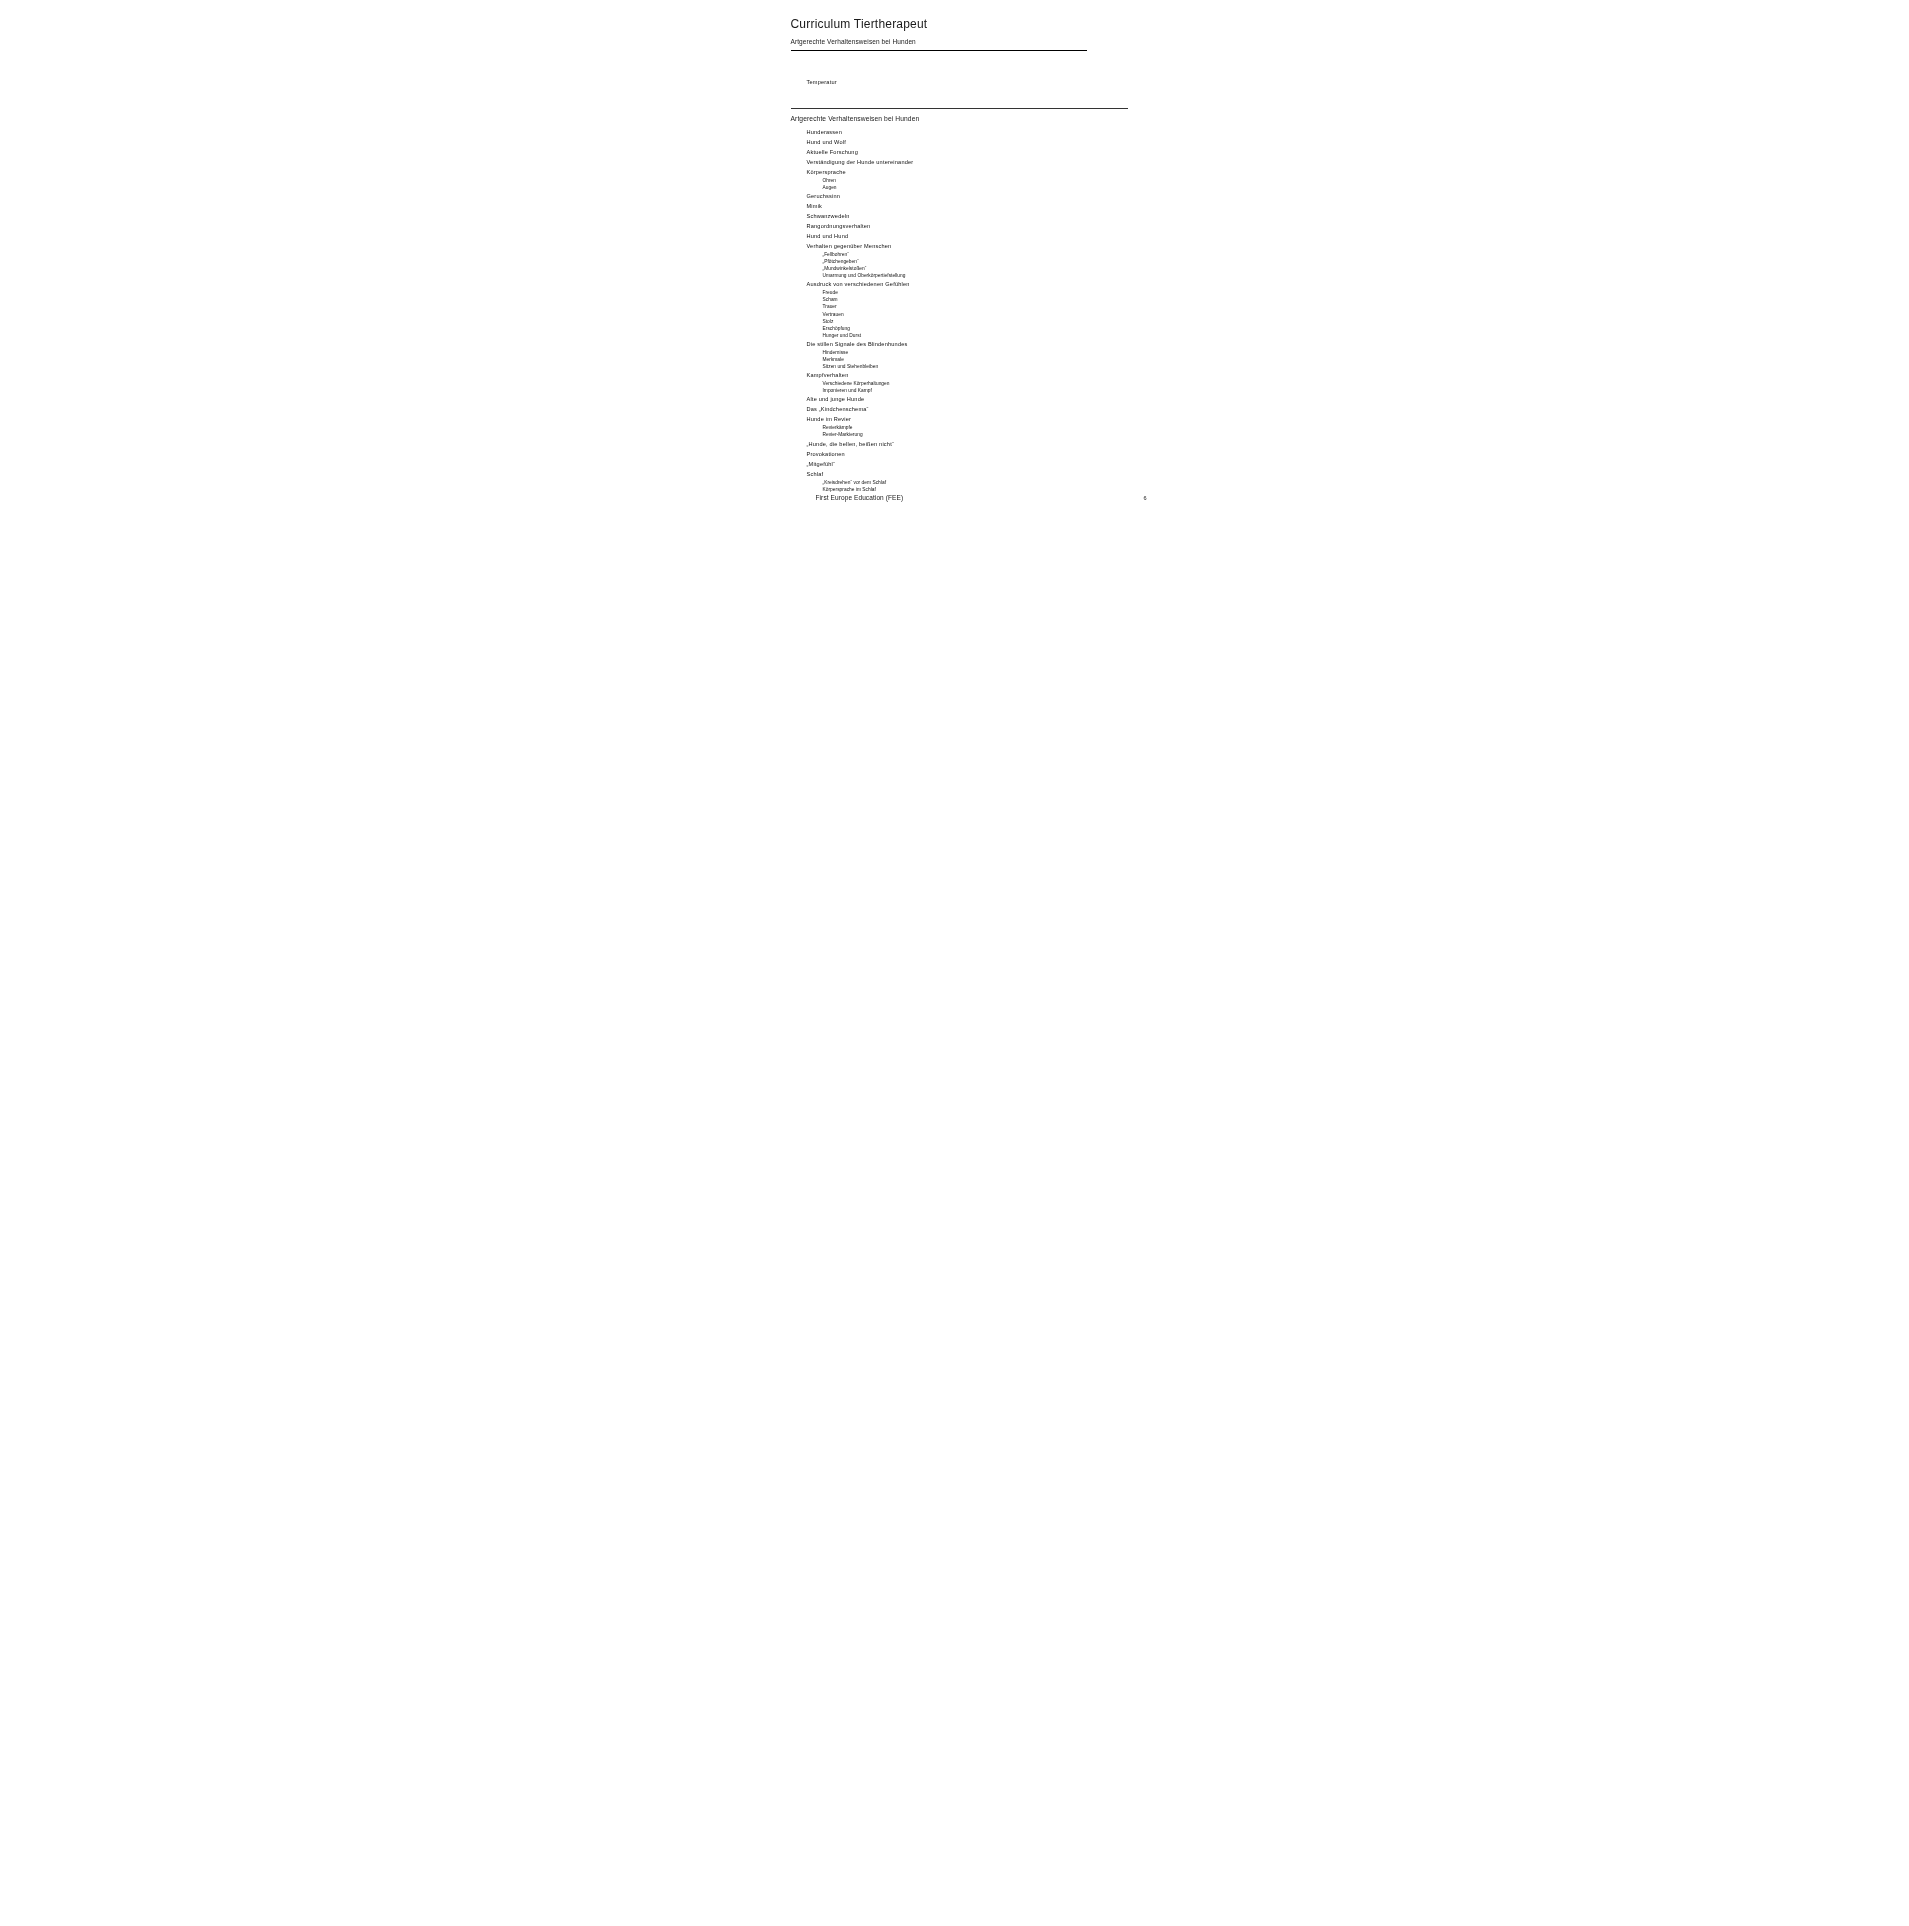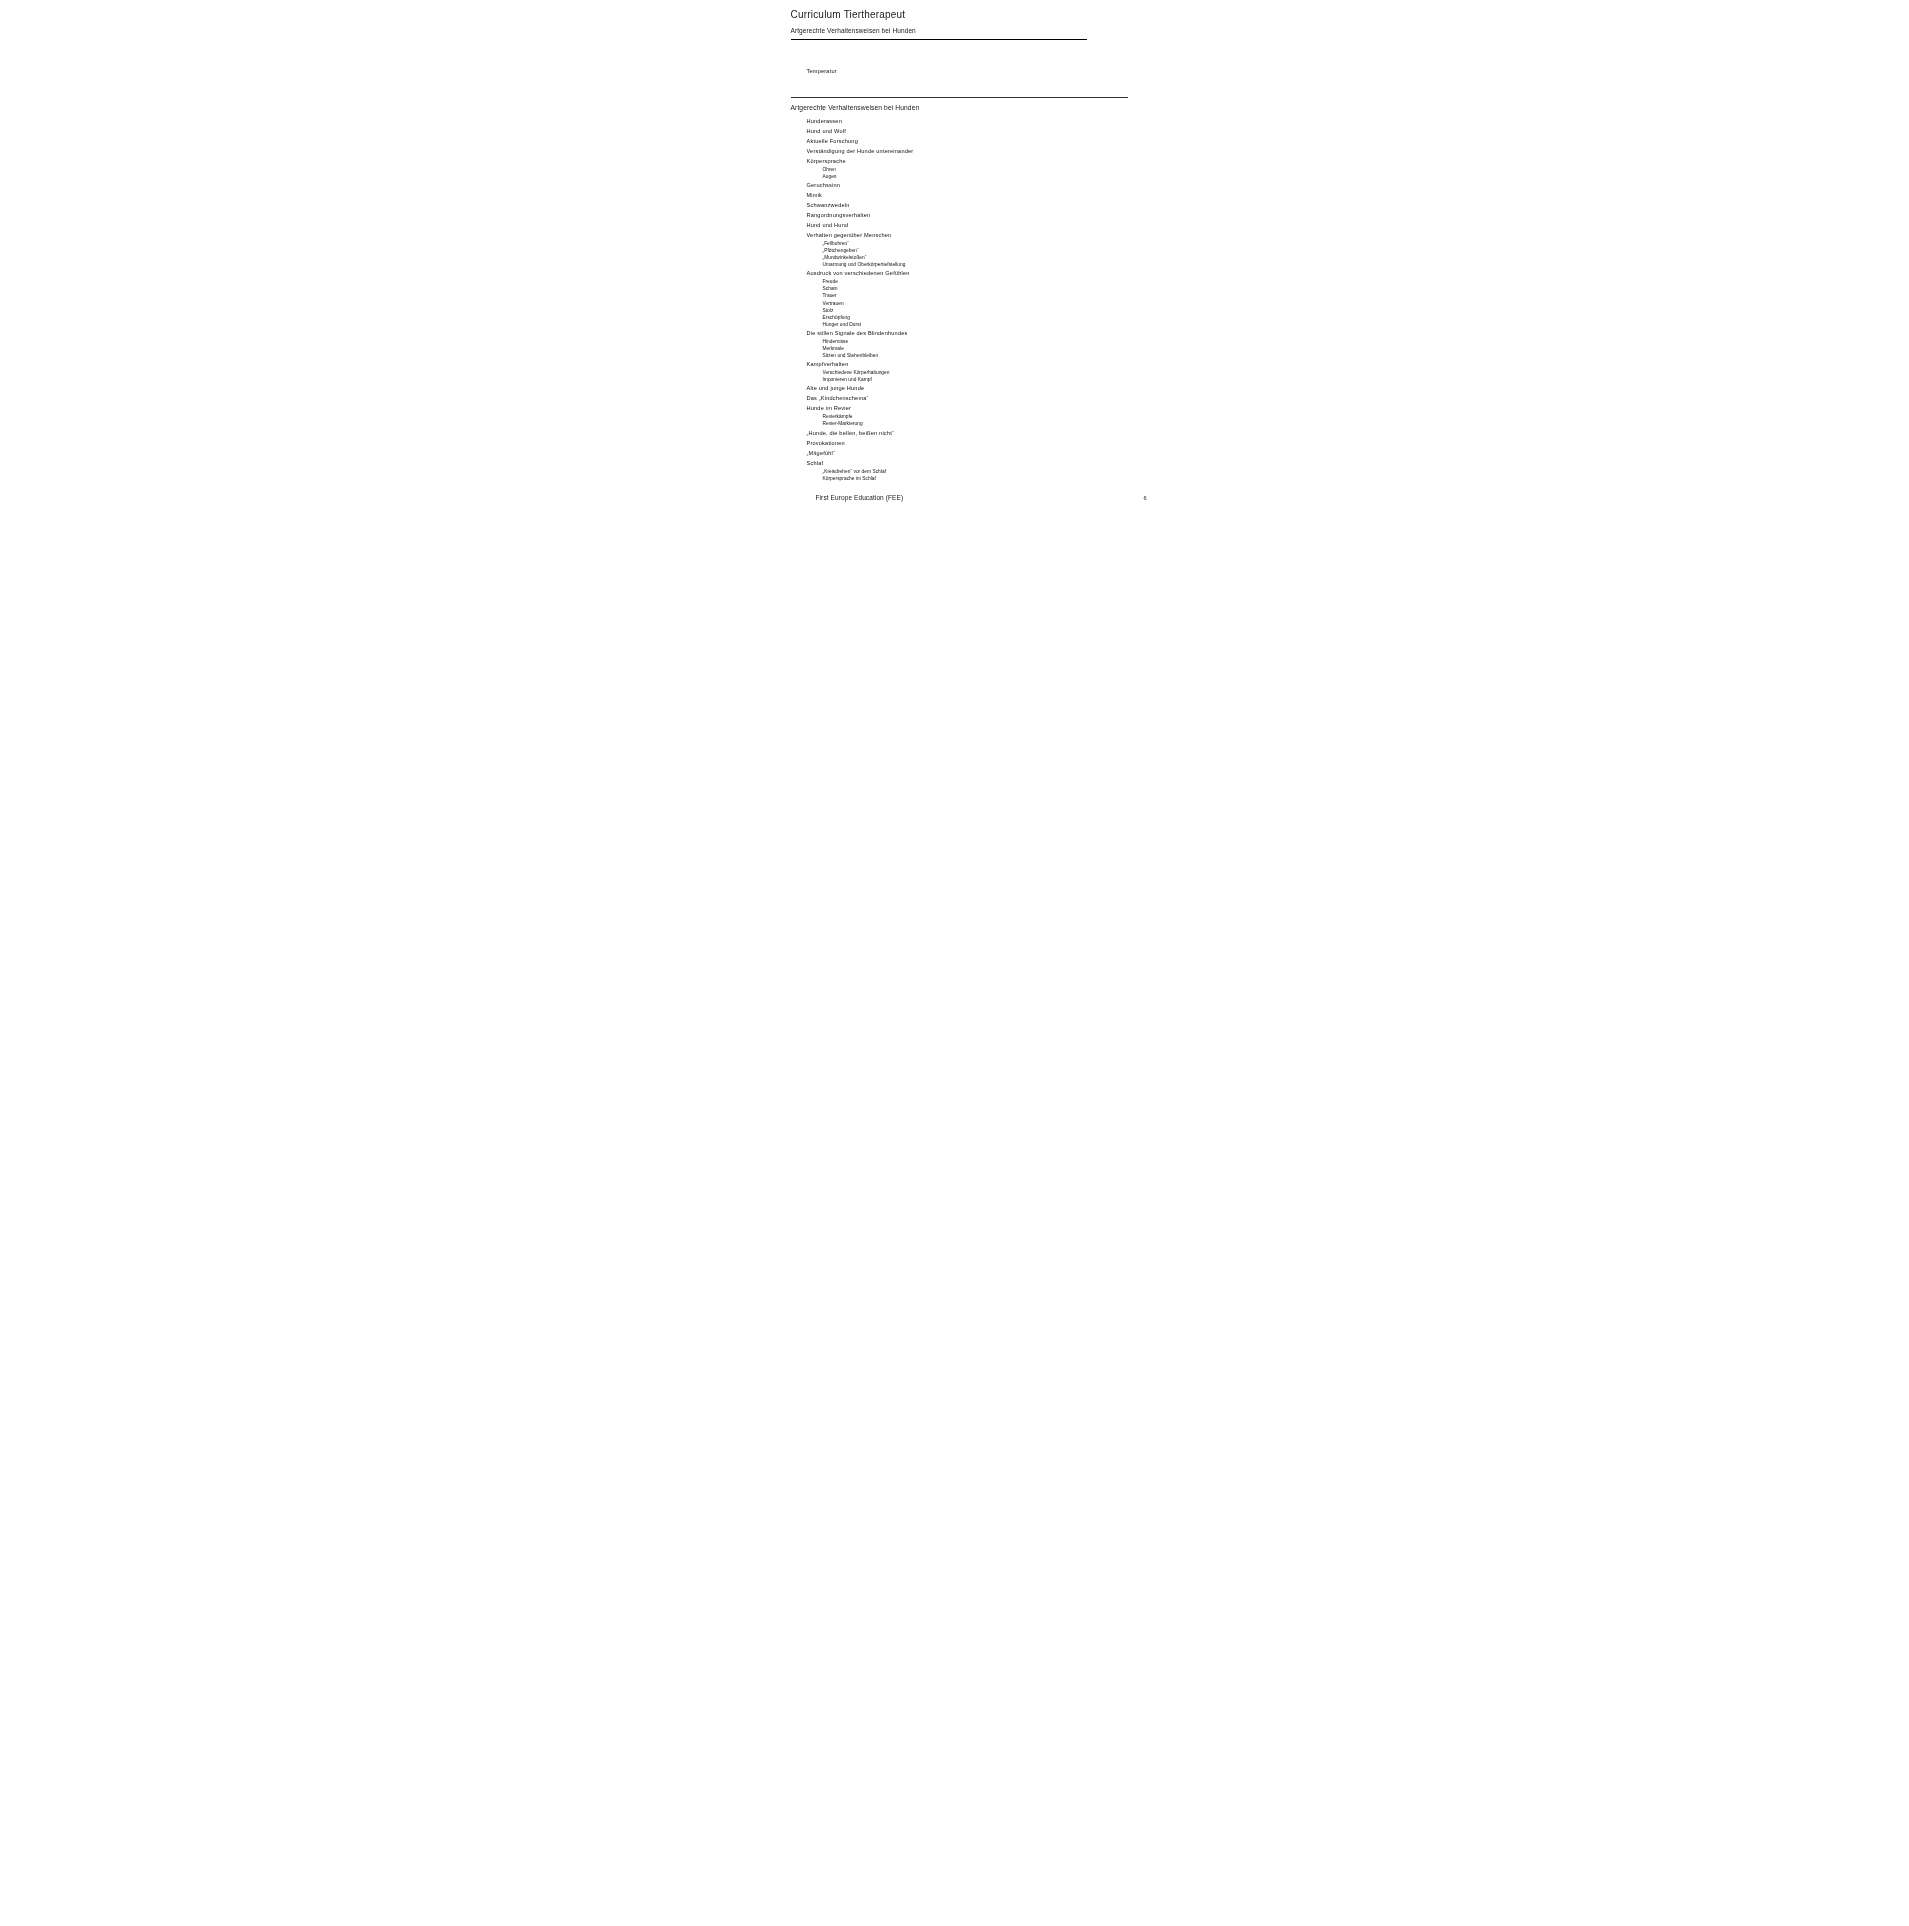--- a/index.html
+++ b/index.html
@@ -17,22 +17,22 @@
     margin: 0 auto;
     background: #ffffff;
     overflow: hidden;
   }
   .content {
     margin-left: 52px;
     margin-right: 43px;
   }
   .doc-title {
     margin: 0;
-    padding-top: 9px;
-    font-size: 10px;
+    padding-top: 17px;
+    font-size: 12px;
     font-weight: 400;
     letter-spacing: 0.2px;
     color: #1a1a1a;
   }
   .doc-subtitle {
     margin: 0;
     margin-top: 6.5px;
     font-size: 6.5px;
     font-weight: 400;
     letter-spacing: 0.1px;

